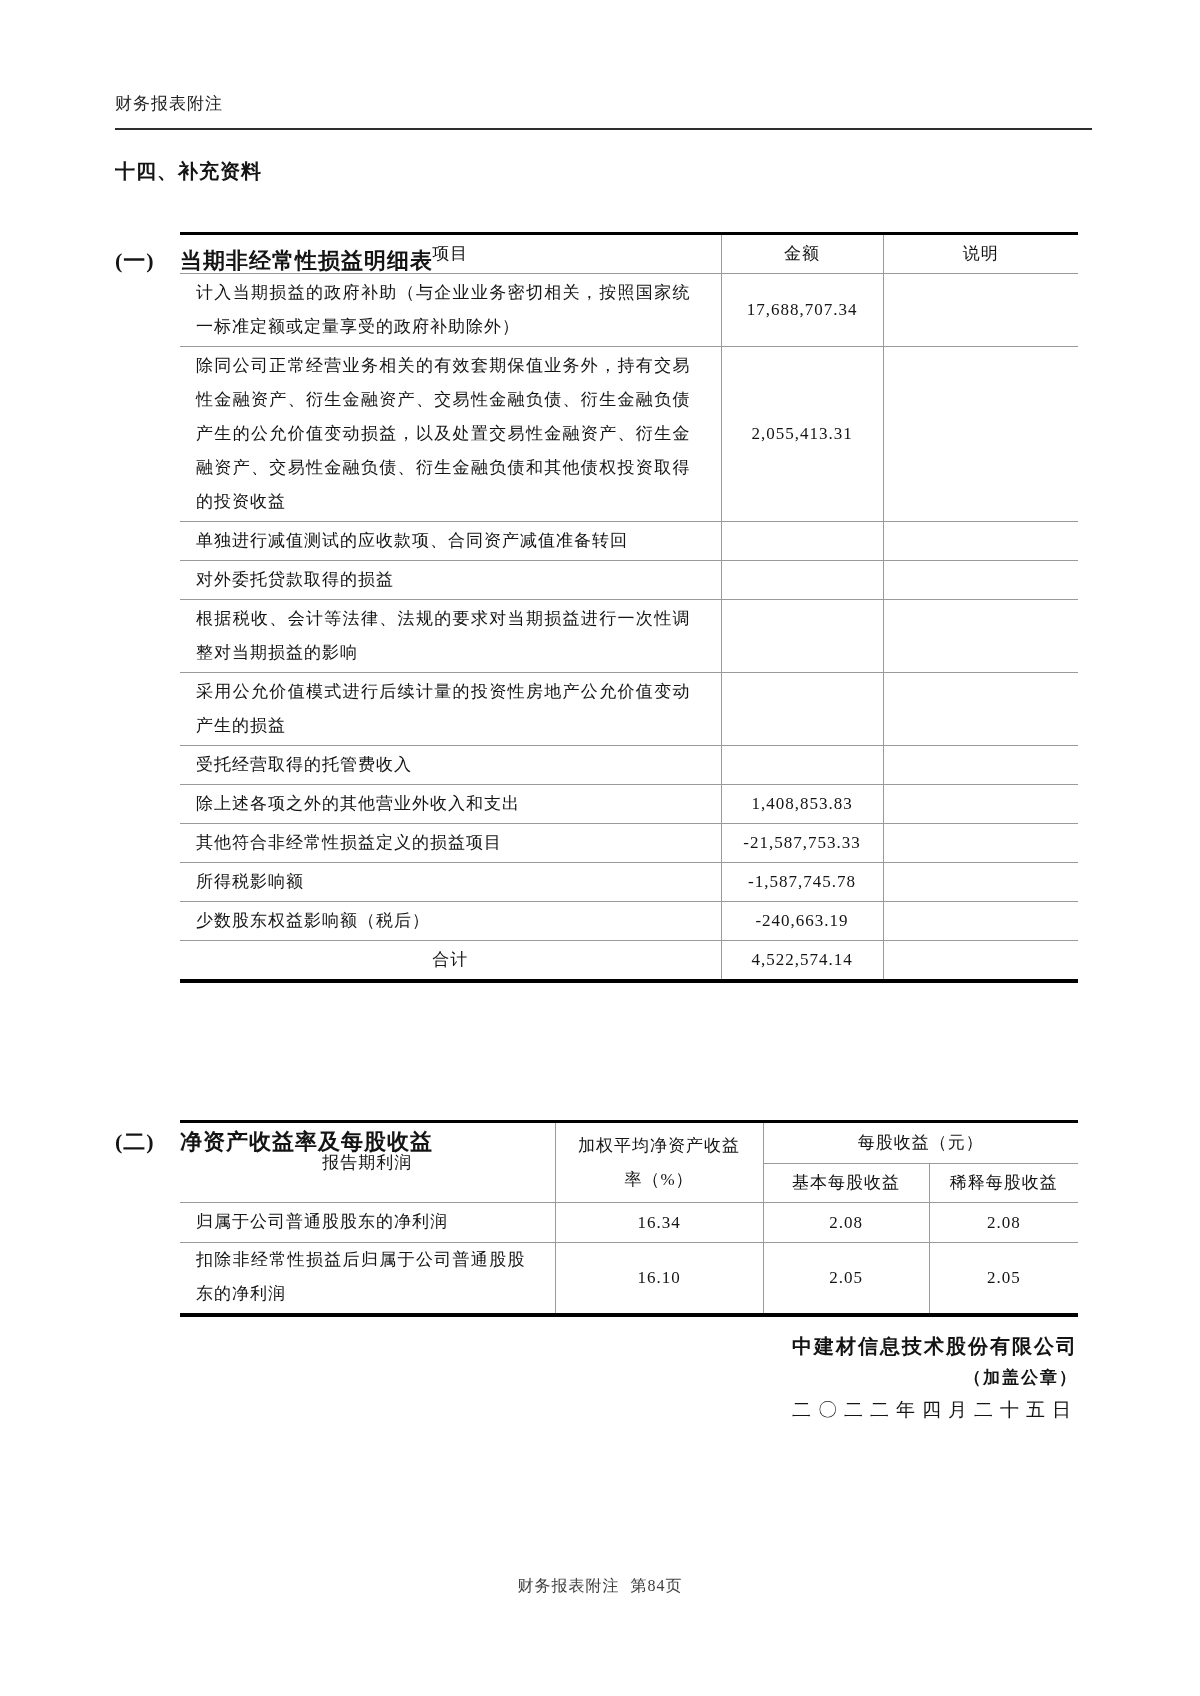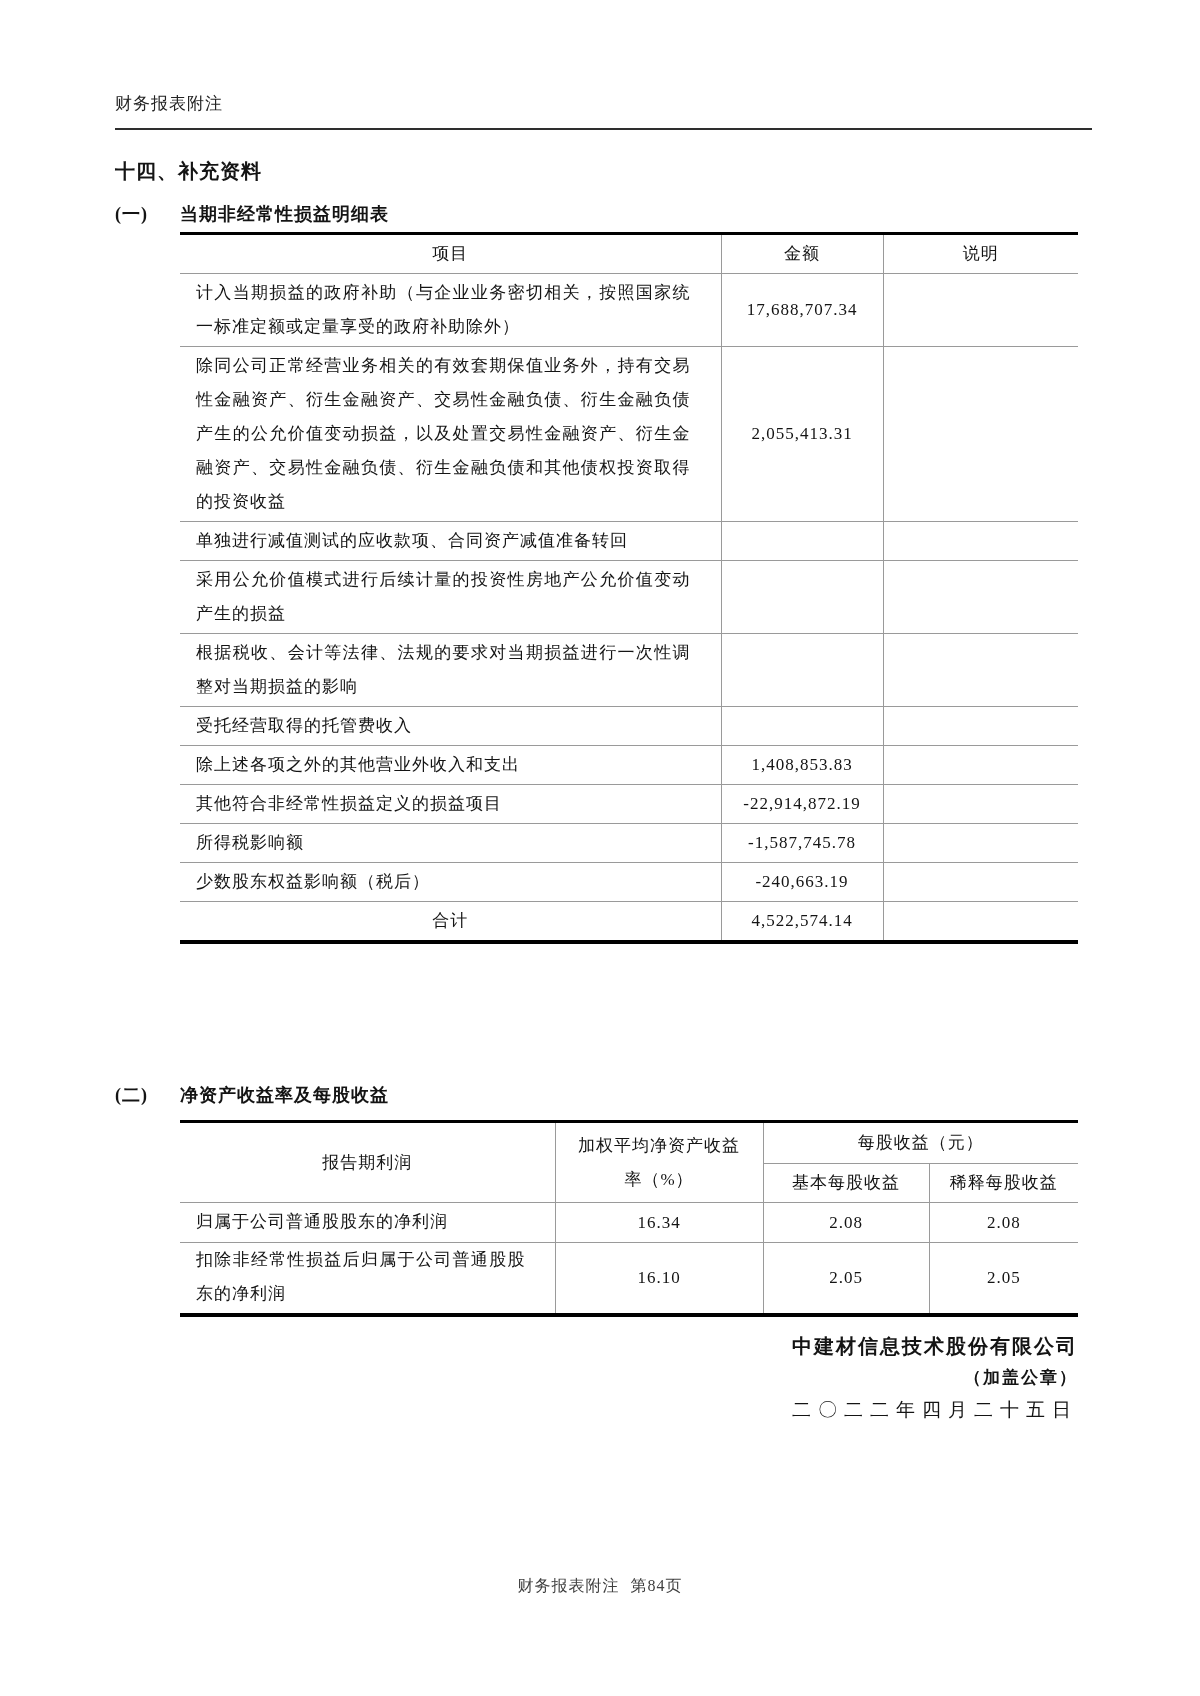--- a/index.html
+++ b/index.html
@@ -35,23 +35,24 @@
     top: 158px;
     font-size: 20px;
     font-weight: bold;
     letter-spacing: 1px;
   }
   .sec-title .num { display: inline-block; min-width: 63px; }
 
   .sub-title {
     position: absolute;
     left: 115px;
-    font-size: 18px;
+    font-size: 22px;
     font-weight: bold;
     letter-spacing: 1px;
+    margin-top: 44px;
   }
   .sub-title .num { display: inline-block; min-width: 65px; font-weight: bold; }
   .sub1 { top: 202px; }
   .sub2 { top: 1083px; }
 
   
   table {
     border-collapse: collapse;
     table-layout: fixed;
     position: absolute;
@@ -147,43 +148,48 @@
     <tr>
       <td class="c1 v">除同公司正常经营业务相关的有效套期保值业务外，持有交易性金融资产、衍生金融资产、交易性金融负债、衍生金融负债产生的公允价值变动损益，以及处置交易性金融资产、衍生金融资产、交易性金融负债、衍生金融负债和其他债权投资取得的投资收益</td>
       <td class="c2 v">2,055,413.31</td>
       <td class="c3"></td>
     </tr>
     <tr class="single">
       <td class="c1 v">单独进行减值测试的应收款项、合同资产减值准备转回</td>
       <td class="c2 v"></td>
       <td class="c3"></td>
     </tr>
+    <tr class="single">
+      <td class="c1 v">对外委托贷款取得的损益</td>
+      <td class="c2 v"></td>
+      <td class="c3"></td>
+    </tr>
+    <tr>
+      <td class="c1 v">根据税收、会计等法律、法规的要求对当期损益进行一次性调整对当期损益的影响</td>
+      <td class="c2 v"></td>
+      <td class="c3"></td>
+    </tr>
     <tr>
       <td class="c1 v">采用公允价值模式进行后续计量的投资性房地产公允价值变动产生的损益</td>
-      <td class="c2 v"></td>
-      <td class="c3"></td>
-    </tr>
-    <tr>
-      <td class="c1 v">根据税收、会计等法律、法规的要求对当期损益进行一次性调整对当期损益的影响</td>
       <td class="c2 v"></td>
       <td class="c3"></td>
     </tr>
     <tr class="single">
       <td class="c1 v">受托经营取得的托管费收入</td>
       <td class="c2 v"></td>
       <td class="c3"></td>
     </tr>
     <tr class="single">
       <td class="c1 v">除上述各项之外的其他营业外收入和支出</td>
       <td class="c2 v">1,408,853.83</td>
       <td class="c3"></td>
     </tr>
     <tr class="single">
       <td class="c1 v">其他符合非经常性损益定义的损益项目</td>
-      <td class="c2 v">-22,914,872.19</td>
+      <td class="c2 v">-21,587,753.33</td>
       <td class="c3"></td>
     </tr>
     <tr class="single">
       <td class="c1 v">所得税影响额</td>
       <td class="c2 v">-1,587,745.78</td>
       <td class="c3"></td>
     </tr>
     <tr class="single">
       <td class="c1 v">少数股东权益影响额（税后）</td>
       <td class="c2 v">-240,663.19</td>

